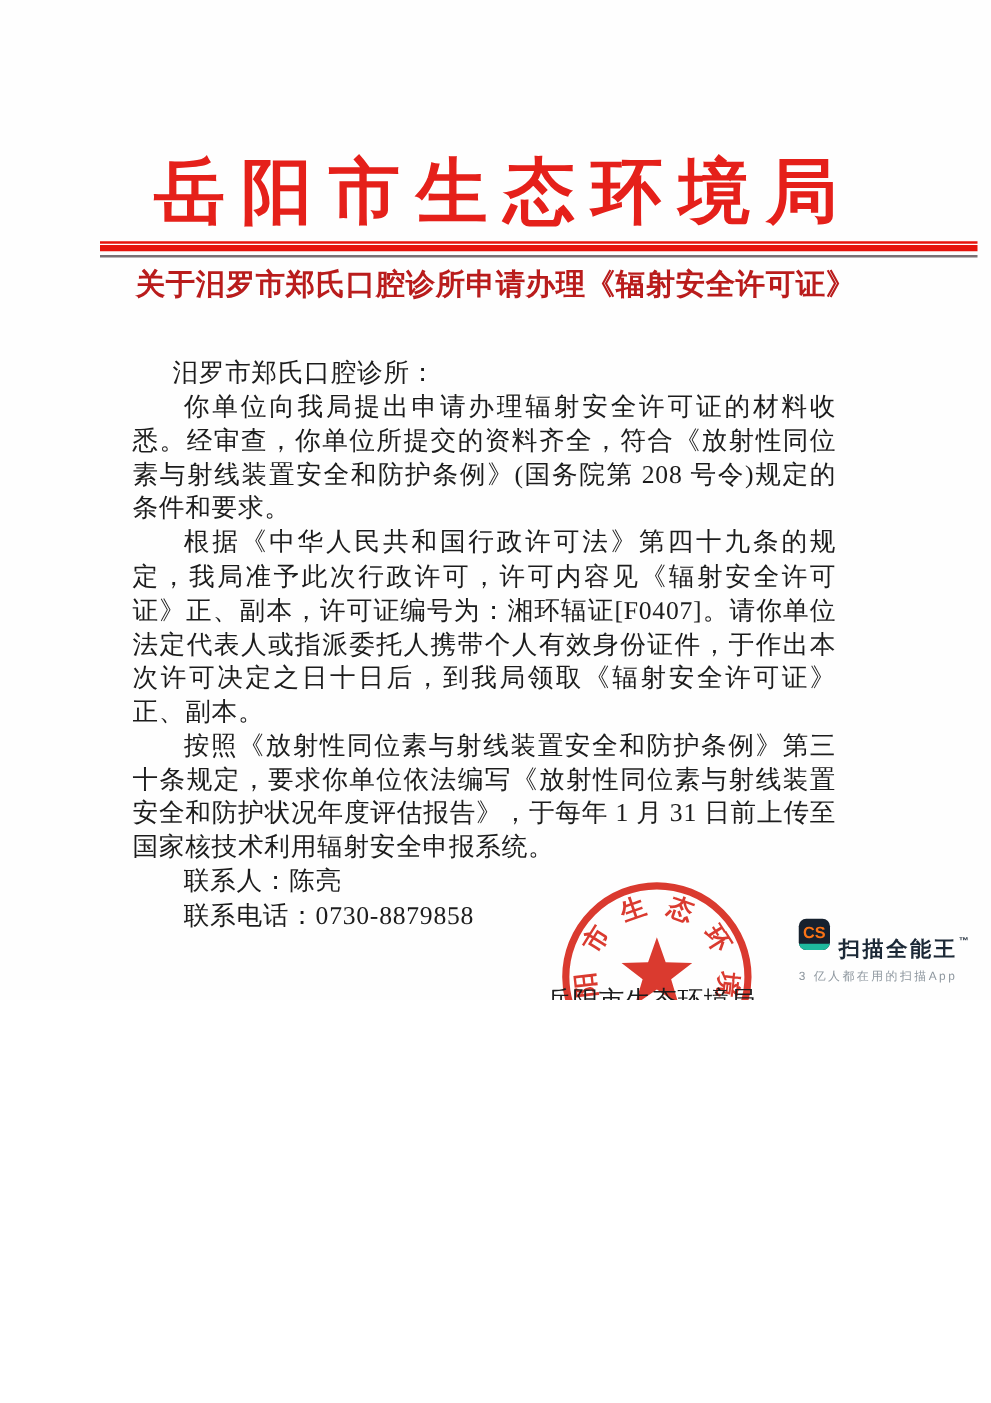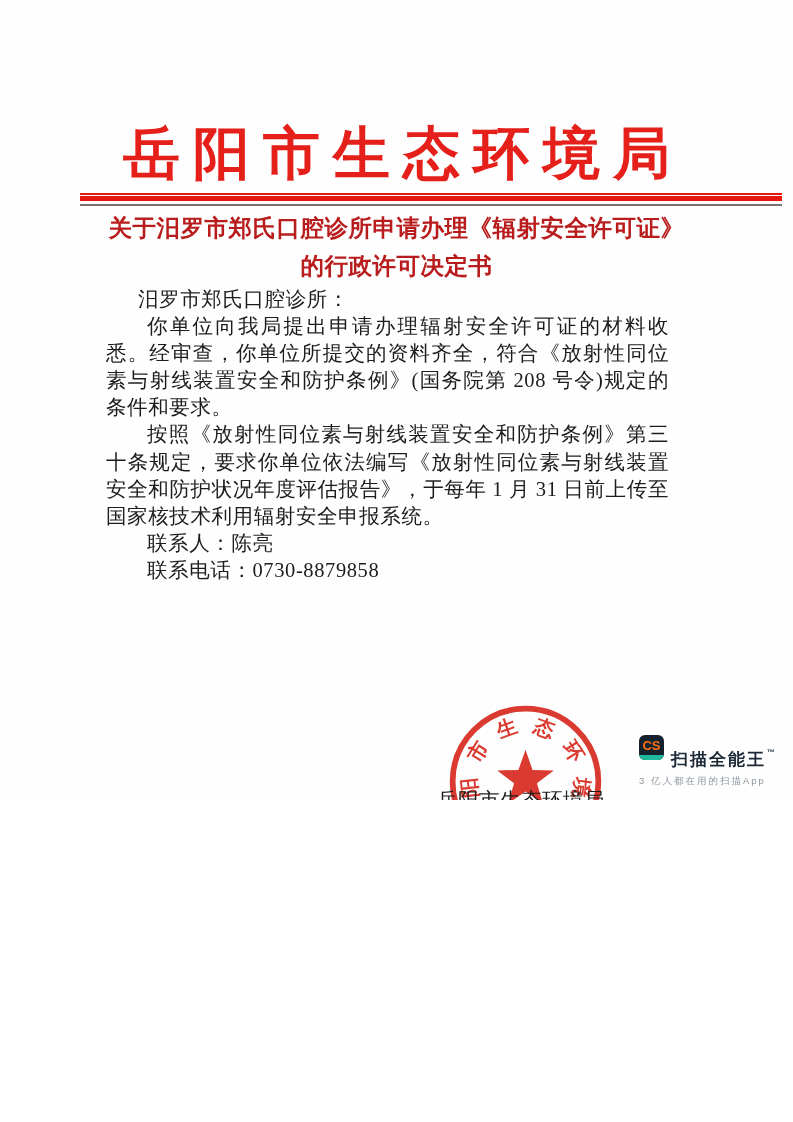--- a/index.html
+++ b/index.html
@@ -65,26 +65,26 @@
   <div class="letterhead">岳阳市生态环境局</div>
 
   <div class="rule-top">
     <div class="r1"></div>
     <div class="r2"></div>
     <div class="r3"></div>
   </div>
 
   <div class="doc-title">
     <div>关于汨罗市郑氏口腔诊所申请办理《辐射安全许可证》</div>
-    <div>的行政许可决定书</div>
   </div>
 
   <div class="body-text">
     <p class="salutation">汨罗市郑氏口腔诊所：</p>
     <p>你单位向我局提出申请办理辐射安全许可证的材料收悉。经审查，你单位所提交的资料齐全，符合《放射性同位素与射线装置安全和防护条例》(国务院第 208 号令)规定的条件和要求。</p>
+    <p>根据《中华人民共和国行政许可法》第四十九条的规定，我局准予此次行政许可，许可内容见《辐射安全许可证》正、副本，许可证编号为：湘环辐证[F0407]。请你单位法定代表人或指派委托人携带个人有效身份证件，于作出本次许可决定之日十日后，到我局领取《辐射安全许可证》正、副本。</p>
     <p>按照《放射性同位素与射线装置安全和防护条例》第三十条规定，要求你单位依法编写《放射性同位素与射线装置安全和防护状况年度评估报告》，于每年 1 月 31 日前上传至国家核技术利用辐射安全申报系统。</p>
     <p>联系人：陈亮</p>
     <p>联系电话：0730-8879858</p>
   </div>
 
   <svg class="seal" viewBox="0 0 170 170" aria-hidden="true">
     <circle cx="85" cy="85" r="76" fill="none" stroke="#d8291d" stroke-width="6"></circle>
     <polygon fill="#d8291d" transform="translate(85,83)" points="0,-31 7.35,-10.1 29.5,-9.6 11.9,3.9 18.2,25.1 0,12.5 -18.2,25.1 -11.9,3.9 -29.5,-9.6 -7.35,-10.1"></polygon>
     <text class="arc-char" text-anchor="middle" dominant-baseline="central" transform="translate(43.3,126.7) rotate(-135)">岳</text>
     <text class="arc-char" text-anchor="middle" dominant-baseline="central" transform="translate(26.4,91.6) rotate(-96.4)">阳</text>

